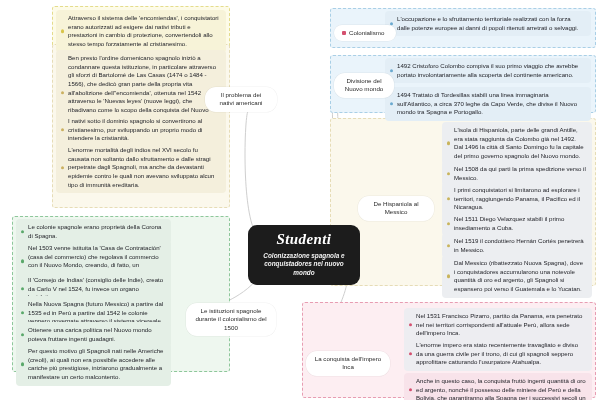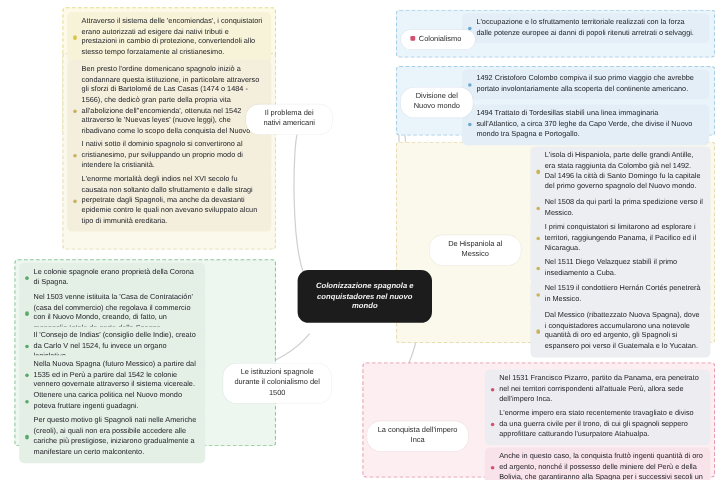--- a/index.html
+++ b/index.html
@@ -272,16 +272,17 @@
     <span class="bullet b-pink"></span>
     <span>L'enorme impero era stato recentemente travagliato e diviso da una guerra civile per il trono, di cui gli spagnoli seppero approfittare catturando l'usurpatore Atahualpa.</span>
   </div>
 
   <div class="leaf l-pink" style="left:404px; top:373px; width:188px;">
     <span class="bullet b-pink"></span>
     <span>Anche in questo caso, la conquista fruttò ingenti quantità di oro ed argento, nonché il possesso delle miniere del Perù e della Bolivia, che garantiranno alla Spagna per i successivi secoli un</span>
   </div>
 
   <div class="central" style="left:248px; top:225px; width:112px;">
+    <div class="central-title">Studenti</div>
     <div class="central-sub">Colonizzazione spagnola e conquistadores nel nuovo mondo</div>
   </div>
 
 </div>
 
 </body></html>

